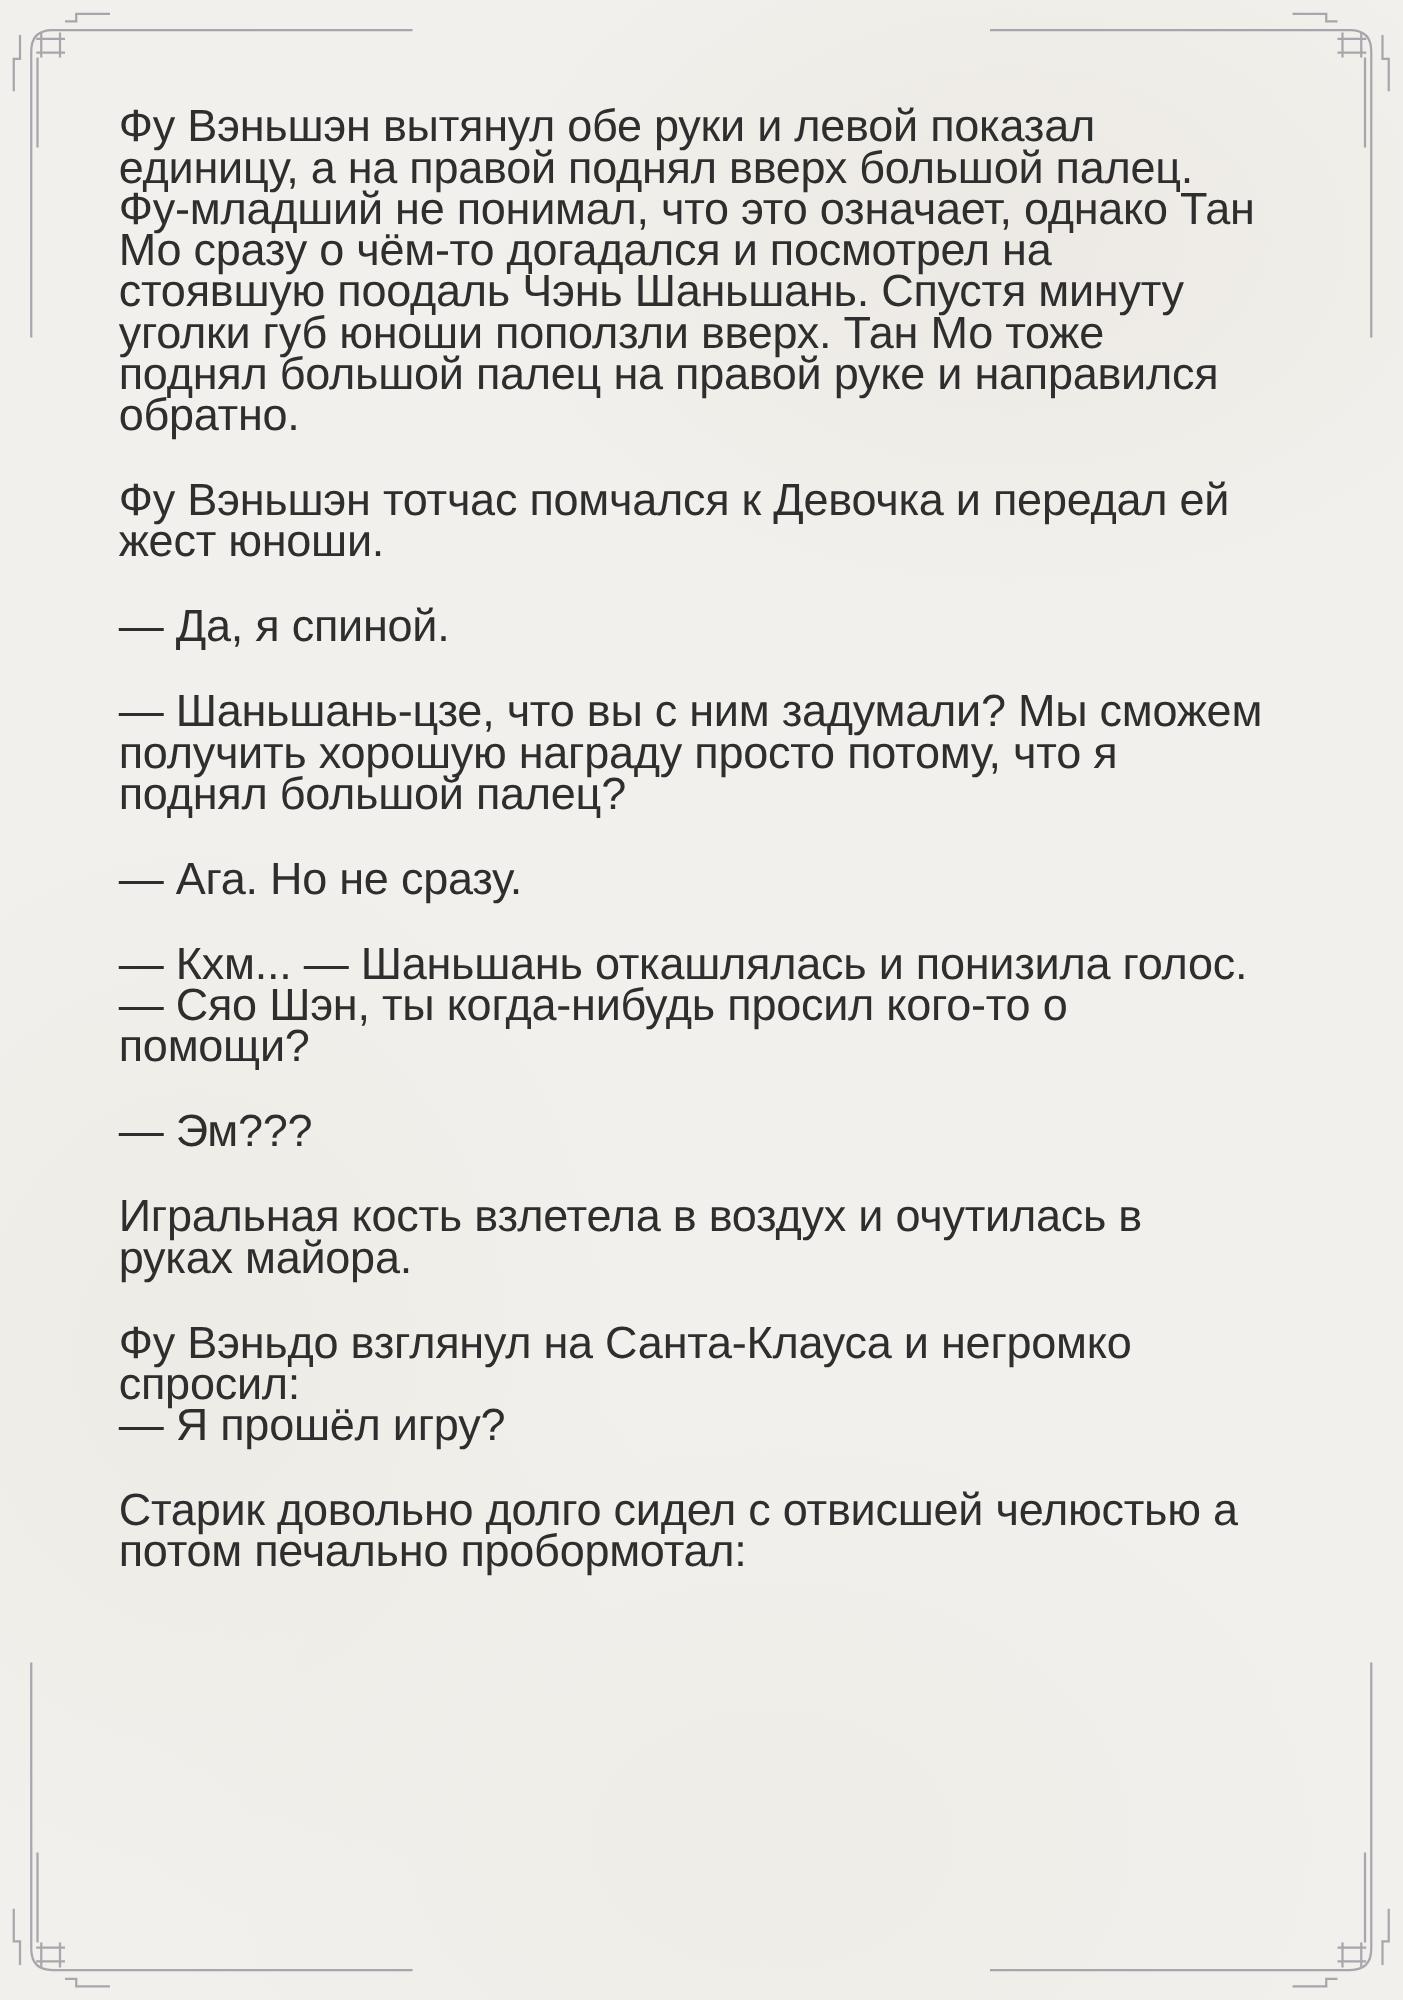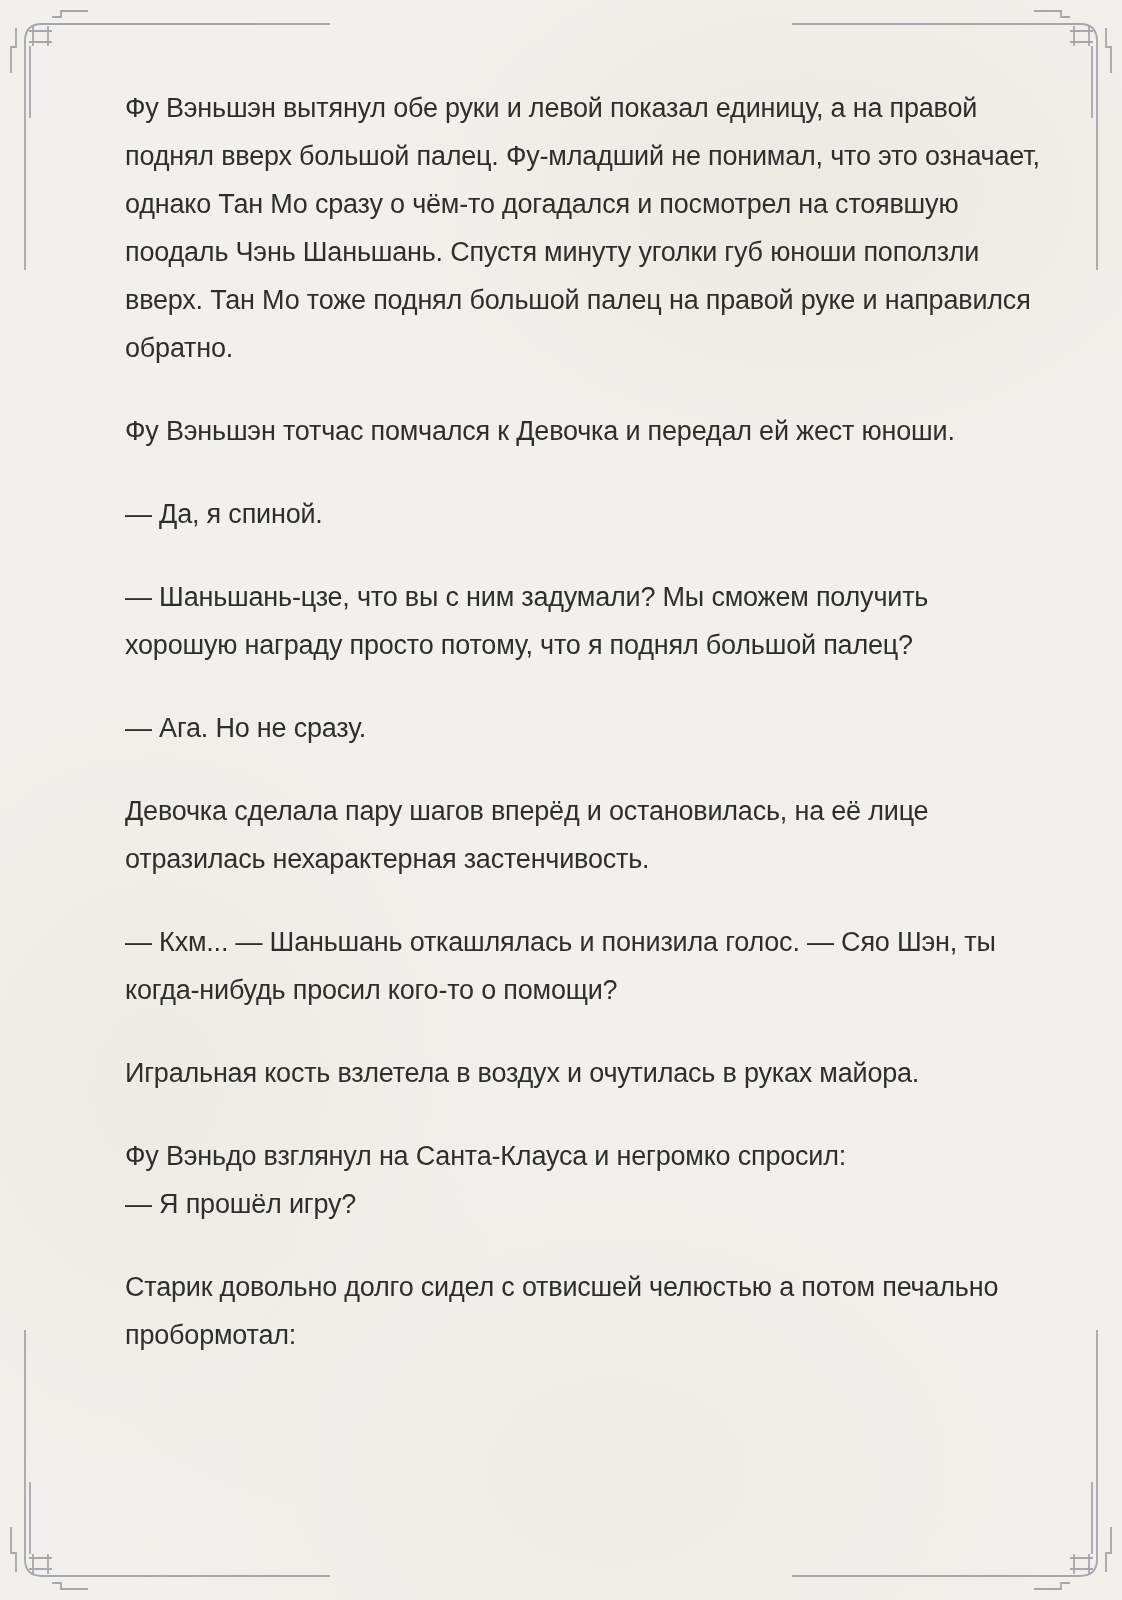--- a/index.html
+++ b/index.html
@@ -23,24 +23,23 @@
   .page {
     position: absolute;
     inset: 0;
   }
   .content {
     position: absolute;
     left: 95px;
     top: 84px;
     width: 915px;
     color: var(--text_color);
-    font-size: 27px;
-    line-height: 48px;
+    font-size: 36px;
+    line-height: 33px;
     letter-spacing: -0.2px;
-    margin-left: 30px;
   }
   .content p {
     margin: 0 0 35px 0;
     white-space: pre-line;
   }
   .corner {
     position: absolute;
     width: 340px;
     height: 300px;
     pointer-events: none;
@@ -99,21 +98,21 @@
         <use href="#corner-art"></use>
       </svg>
   </div>
 
   <div class="content">
     <p>Фу Вэньшэн вытянул обе руки и левой показал единицу, а на правой поднял вверх большой палец. Фу-младший не понимал, что это означает, однако Тан Мо сразу о чём-то догадался и посмотрел на стоявшую поодаль Чэнь Шаньшань. Спустя минуту уголки губ юноши поползли вверх. Тан Мо тоже поднял большой палец на правой руке и направился обратно.</p>
     <p>Фу Вэньшэн тотчас помчался к Девочка и передал ей жест юноши.</p>
     <p>— Да, я спиной.</p>
     <p>— Шаньшань-цзе, что вы с ним задумали? Мы сможем получить хорошую награду просто потому, что я поднял большой палец?</p>
     <p>— Ага. Но не сразу.</p>
-    <p>Девочка сделала пару шагов вперёд и остановилась, на её лице отразилась нехарактерная застенчивость.</p>
     <p>— Кхм... — Шаньшань откашлялась и понизила голос. — Сяо Шэн, ты когда-нибудь просил кого-то о помощи?</p>
+    <p>— Эм???</p>
     <p>Игральная кость взлетела в воздух и очутилась в руках майора.</p>
     <p>Фу Вэньдо взглянул на Санта-Клауса и негромко спросил:
 — Я прошёл игру?</p>
     <p>Старик довольно долго сидел с отвисшей челюстью а потом печально пробормотал:</p>
   </div>
 
 </div>
 
 </body></html>

